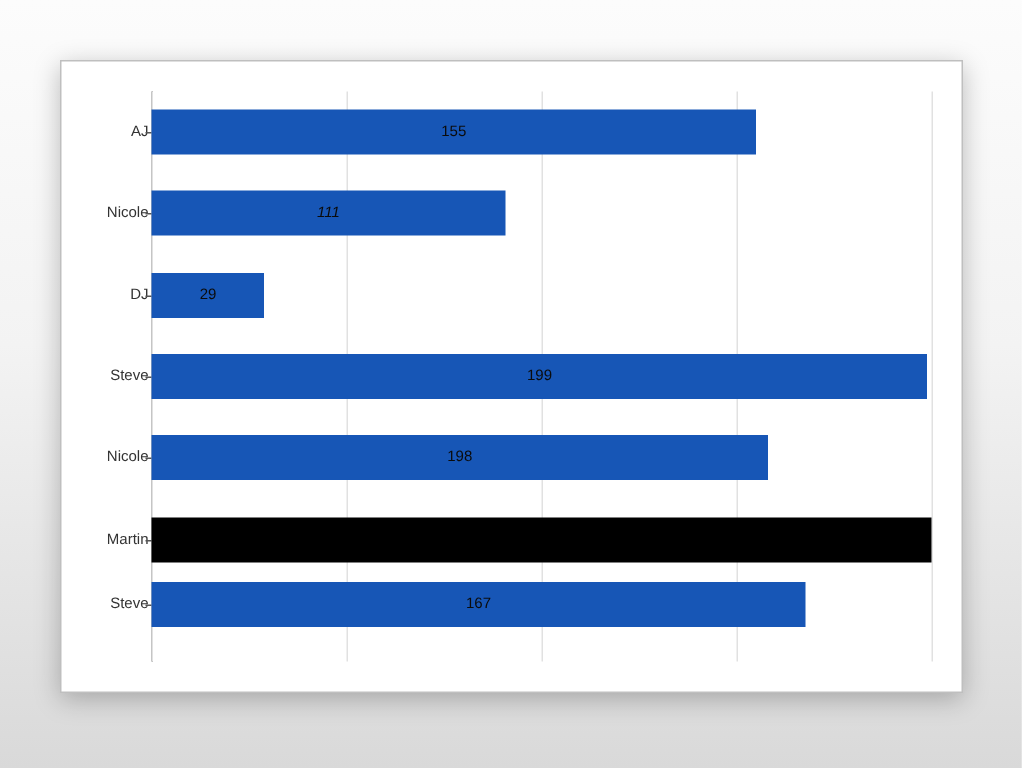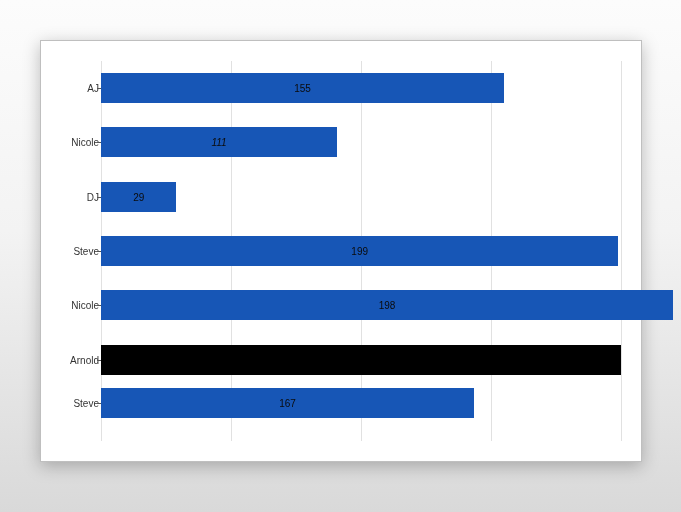--- a/index.html
+++ b/index.html
@@ -121,30 +121,30 @@
       <div class="row" style="top: 172px; height: 36px;">
         <div class="y-label">Steve</div>
         <div class="tick"></div>
         <div class="bar" style="width: 517.4px; text-align: right;">
           <div class="bar-label">199</div>
         </div>
       </div>
       <div class="row" style="top: 226.286px; height: 36px;">
         <div class="y-label">Nicole</div>
         <div class="tick"></div>
-        <div class="bar" style="width: 572px;">
+        <div class="bar" style="width: 411px;">
           <div class="bar-label">198</div>
         </div>
       </div>
       <div class="row" style="top: 280.571px; height: 36px;">
-        <div class="y-label">Arnold</div>
+        <div class="y-label">Martin</div>
         <div class="tick"></div>
         <div class="bar alt" style="width: 520px;"></div>
       </div>
       <div class="row" style="top: 324px; height: 36px;">
         <div class="y-label">Steve</div>
         <div class="tick"></div>
-        <div class="bar" style="width: 373px;">
+        <div class="bar" style="width: 408px; padding-left: 28px;">
           <div class="bar-label">167</div>
         </div>
       </div>
     </div>
 </div>
 
 </body></html>

